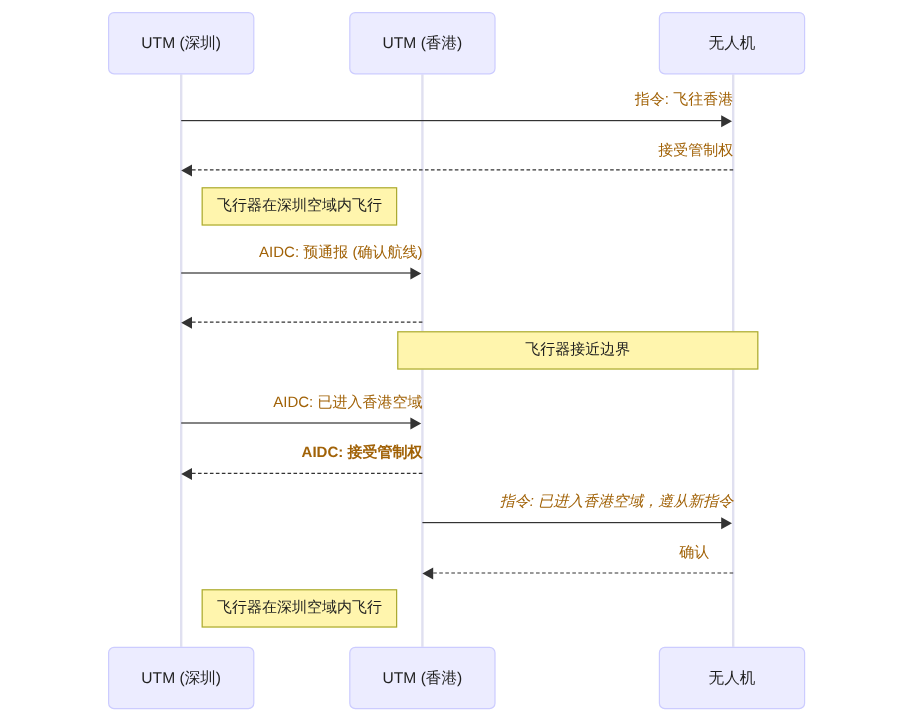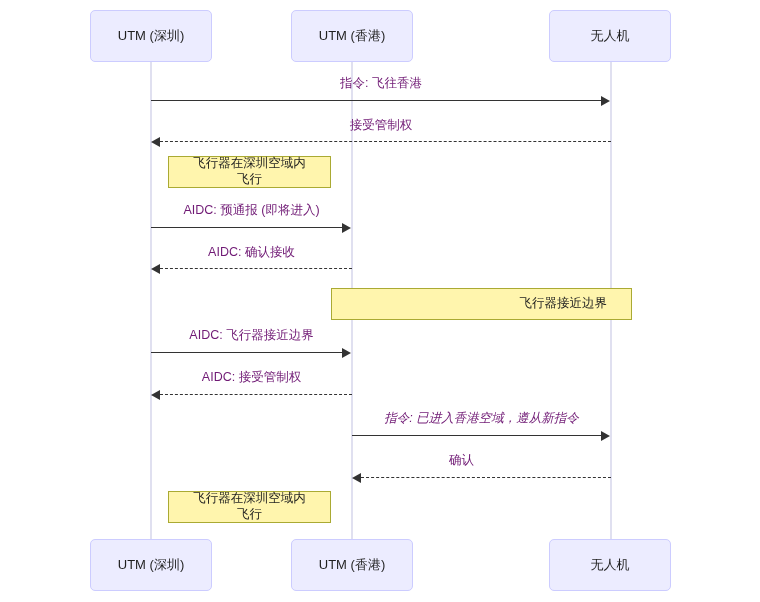--- a/index.html
+++ b/index.html
@@ -60,38 +60,38 @@
   }
   .arrowhead.right {
     border-left: 9px solid #333333;
   }
   .arrowhead.left {
     border-right: 9px solid #333333;
   }
   .msg-label {
     position: absolute;
     font-size: 12.5px;
-    color: #701a75;
-    text-align: center;
+    color: #a16207;
+    text-align: right;
     white-space: nowrap;
     line-height: 1.2;
   }
   
   .note {
     position: absolute;
     box-sizing: border-box;
     background: #FFF5AD;
     border: 1px solid #AAAA33;
     display: flex;
     align-items: center;
     justify-content: center;
     font-size: 12.5px;
     color: #1f1f1f;
     text-align: center;
-    padding: 2px 24px;
+    padding: 2px 8px;
     line-height: 1.25;
   }
 </style>
 </head>
 <body>
 
 <div id="diagram">
 
   <div class="lifeline" style="left:150px; top:62px; height:477px;"></div>
   <div class="lifeline" style="left:351px; top:62px; height:477px;"></div>
@@ -112,37 +112,36 @@
   <div class="arrowhead right" style="left:601px; top:95.5px;"></div>
 
   <div class="msg-label" style="left:151px; top:118px; width:460px;">接受管制权</div>
   <div class="msg dashed" style="left:160px; top:141px; width:451px;"></div>
   <div class="arrowhead left" style="left:151px; top:136.5px;"></div>
 
   <div class="note" style="left:168px; top:156px; width:163px; height:32px;">
     <span>飞行器在深圳空域内飞行</span>
   </div>
 
-  <div class="msg-label" style="left:151px; top:203px; width:201px;">AIDC: 预通报 (即将进入)</div>
+  <div class="msg-label" style="left:151px; top:203px; width:201px;">AIDC: 预通报 (确认航线)</div>
   <div class="msg" style="left:151px; top:227px; width:192px;"></div>
   <div class="arrowhead right" style="left:342px; top:222.5px;"></div>
 
-  <div class="msg-label" style="left:151px; top:245px; width:201px;">AIDC: 确认接收</div>
   <div class="msg dashed" style="left:160px; top:268px; width:192px;"></div>
   <div class="arrowhead left" style="left:151px; top:263.5px;"></div>
 
-  <div class="note" style="left:331px; top:288px; width:301px; height:32px;justify-content:flex-end;">
+  <div class="note" style="left:331px; top:276px; width:301px; height:32px;">
     <span>飞行器接近边界</span>
   </div>
 
-  <div class="msg-label" style="left:151px; top:328px; width:201px;">AIDC: 飞行器接近边界</div>
+  <div class="msg-label" style="left:151px; top:328px; width:201px;">AIDC: 已进入香港空域</div>
   <div class="msg" style="left:151px; top:352px; width:192px;"></div>
   <div class="arrowhead right" style="left:342px; top:347.5px;"></div>
 
-  <div class="msg-label" style="left:151px; top:370px; width:201px;">AIDC: 接受管制权</div>
+  <div class="msg-label" style="left:151px; top:370px; width:201px;font-weight:bold;">AIDC: 接受管制权</div>
   <div class="msg dashed" style="left:160px; top:394px; width:192px;"></div>
   <div class="arrowhead left" style="left:151px; top:389.5px;"></div>
 
   <div class="msg-label" style="left:352px; top:411px; width:259px;font-style:italic;">指令: 已进入香港空域，遵从新指令</div>
   <div class="msg" style="left:352px; top:435px; width:250px;"></div>
   <div class="arrowhead right" style="left:601px; top:430.5px;"></div>
 
   <div class="msg-label" style="left:332px; top:453px; width:259px;">确认</div>
   <div class="msg dashed" style="left:361px; top:477px; width:250px;"></div>
   <div class="arrowhead left" style="left:352px; top:472.5px;"></div>

